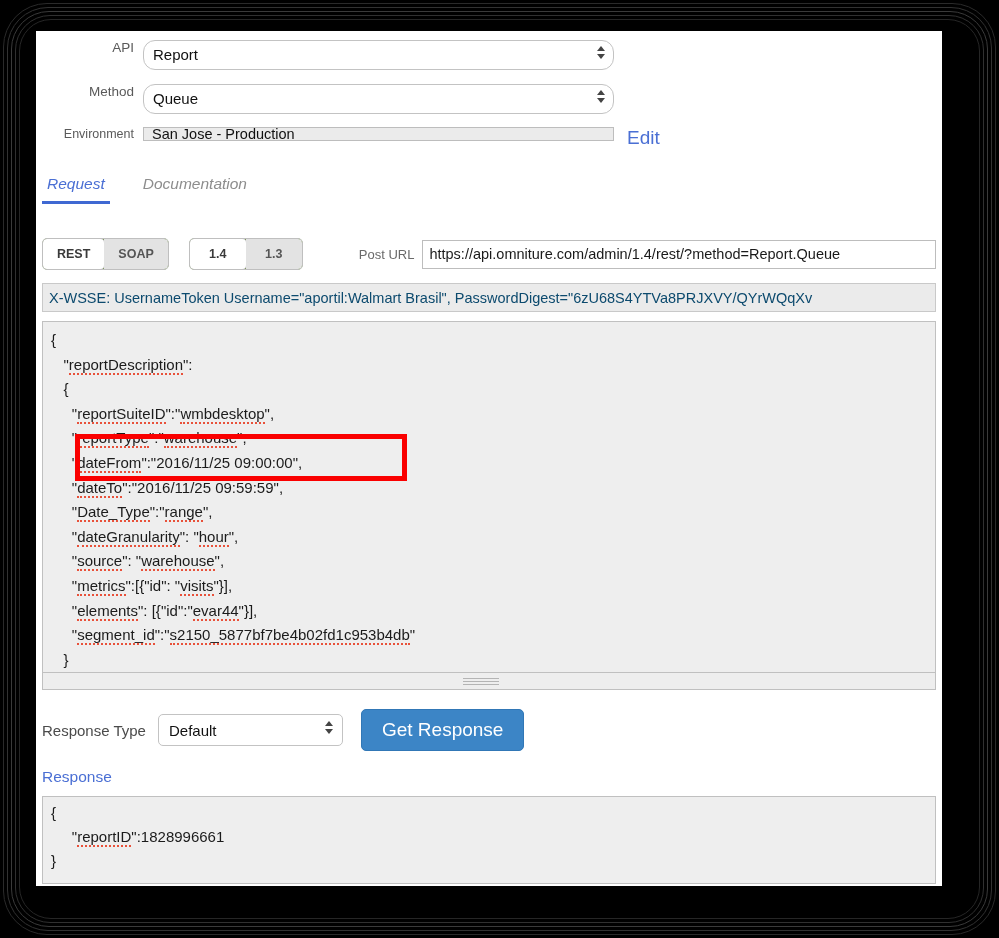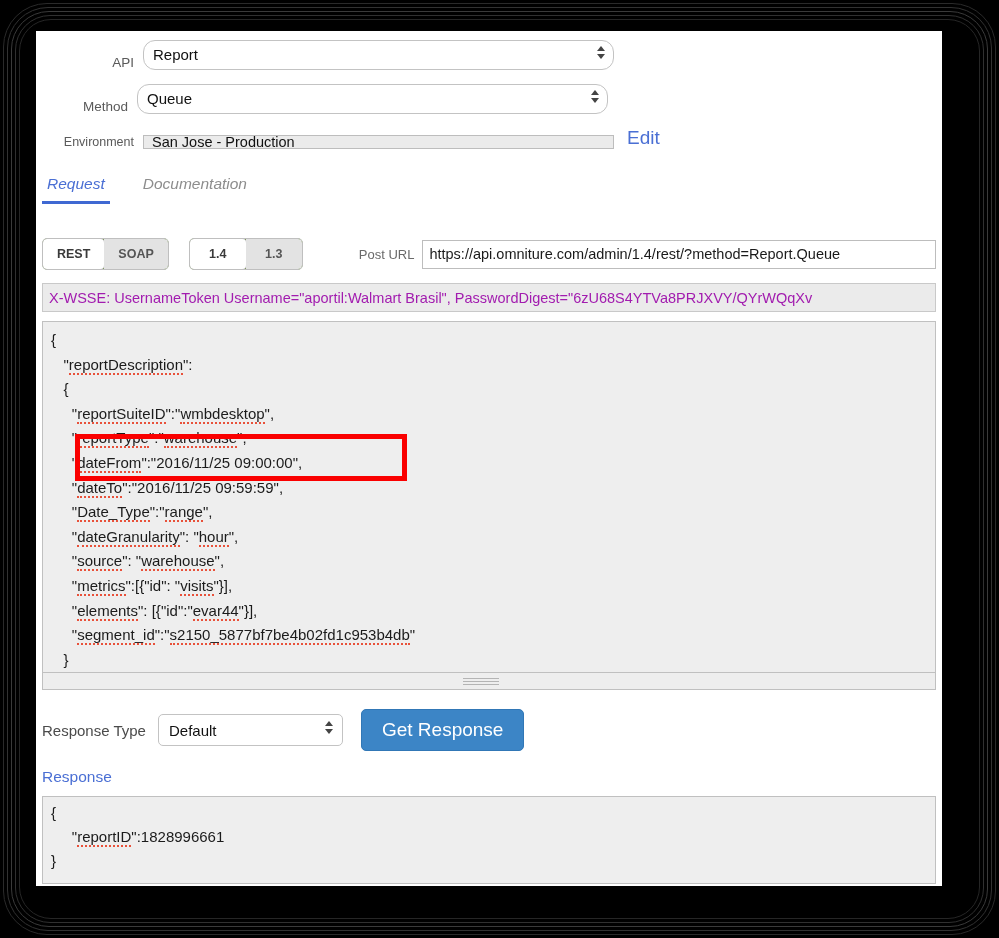--- a/index.html
+++ b/index.html
@@ -35,21 +35,21 @@
     left: 36px; top: 31px;
     width: 906px; height: 855px;
     background: #ffffff;
     overflow: hidden;
   }
 
   
   .form-row {
     position: absolute;
     display: flex;
-    align-items: flex-end;
+    align-items: flex-start;
   }
   .form-label {
     text-align: right;
     color: #5a5a5a;
     font-size: 13.5px;
     padding-right: 9px;
     white-space: nowrap;
   }
   .lbl-api    { width: 101px; }
   .lbl-method { width: 101px; }
@@ -176,21 +176,21 @@
   }
 
   
   input.header-field {
     position: absolute;
     left: 6px; top: 252px;
     width: 894px; height: 29px;
     border: 1px solid #c9c9c9;
     background: #ebebeb;
     font-size: 14.5px;
-    color: #a21caf;
+    color: #0c4a6e;
     padding: 0 6px;
     font-family: "Liberation Sans", sans-serif;
   }
 
   
   #body-panel {
     position: absolute;
     left: 6px; top: 290px;
     width: 894px; height: 352px;
     border: 1px solid #c0c0c0;
@@ -318,21 +318,21 @@
         <select class="mac-select">
           <option>Report</option>
         </select>
         <span class="stepper">
             <i class="up"></i>
             <i class="down"></i>
           </span>
       </div>
     </div>
 
-    <div class="form-row" style="left:0; top:53px;">
+    <div class="form-row" style="left:6px; top:53px;">
       <div class="form-label lbl-method">Method</div>
       <div class="select-wrap">
         <select class="mac-select">
           <option>Queue</option>
         </select>
         <span class="stepper">
             <i class="up"></i>
             <i class="down"></i>
           </span>
       </div>

